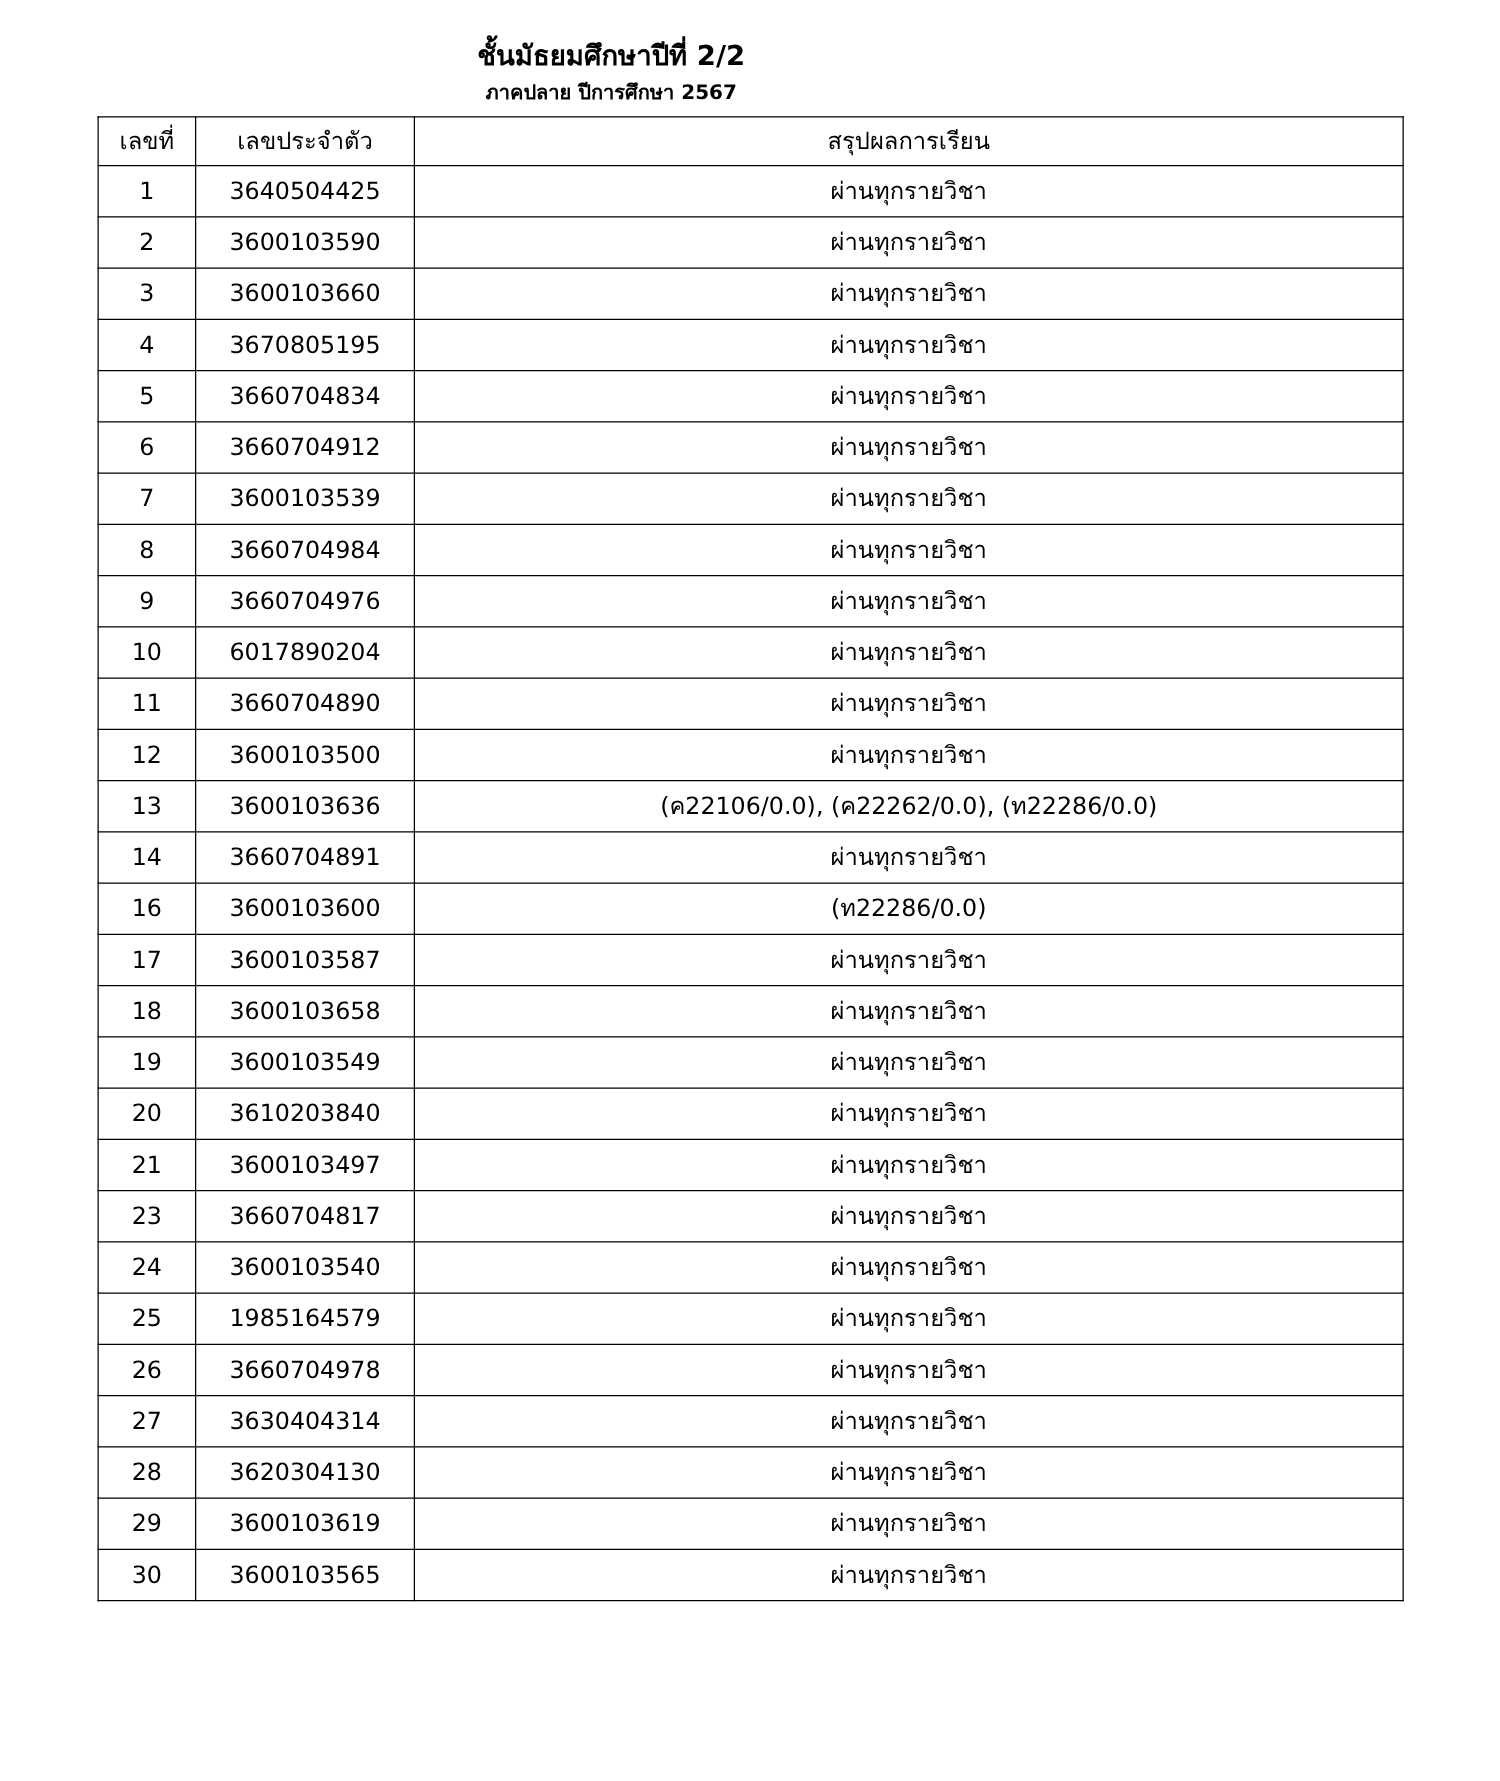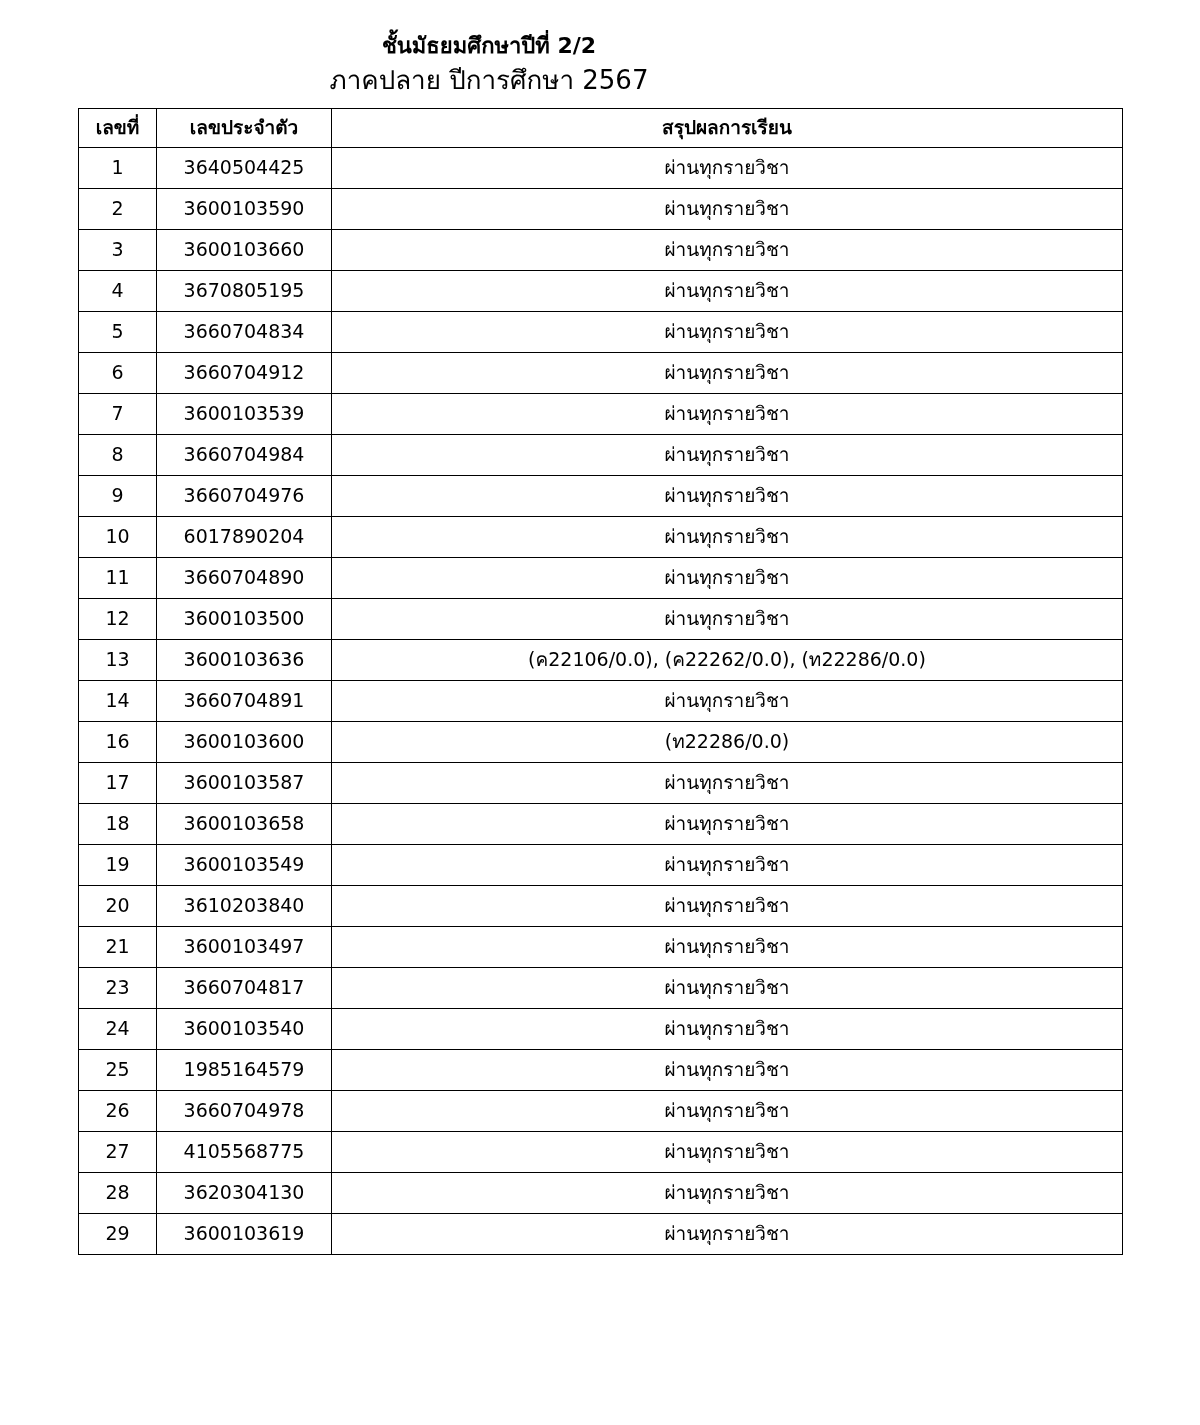--- a/index.html
+++ b/index.html
@@ -22,43 +22,43 @@
   }
   .doc-title {
     text-align: center;
     font-size: 22px;
     font-weight: bold;
     line-height: 1.45;
     margin: 0;
   }
   .doc-subtitle {
     text-align: center;
-    font-size: 26px;
-    font-weight: normal;
+    font-size: 16px;
+    font-weight: bold;
     line-height: 1.45;
     margin: 0 0 8px 0;
   }
   table.grades {
     border-collapse: collapse;
     width: 1044px;
     table-layout: fixed;
   }
   table.grades th,
   table.grades td {
     border: 1px solid #000000;
     font-size: 19px;
     font-weight: normal;
     text-align: center;
     height: 40px;
     padding: 0 4px;
     line-height: 1.2;
     vertical-align: middle;
   }
   table.grades thead th {
-    font-weight: bold;
+    font-weight: normal;
     height: 38px;
   }
   col.c-no    { width: 78px; }
   col.c-id    { width: 175px; }
   col.c-res   { width: 791px; }
 </style>
 </head>
 <body>
 
 <div class="page">
@@ -195,29 +195,34 @@
           <td>1985164579</td>
           <td>ผ่านทุกรายวิชา</td>
         </tr>
         <tr>
           <td>26</td>
           <td>3660704978</td>
           <td>ผ่านทุกรายวิชา</td>
         </tr>
         <tr>
           <td>27</td>
-          <td>4105568775</td>
+          <td>3630404314</td>
           <td>ผ่านทุกรายวิชา</td>
         </tr>
         <tr>
           <td>28</td>
           <td>3620304130</td>
           <td>ผ่านทุกรายวิชา</td>
         </tr>
         <tr>
           <td>29</td>
           <td>3600103619</td>
           <td>ผ่านทุกรายวิชา</td>
         </tr>
+        <tr>
+          <td>30</td>
+          <td>3600103565</td>
+          <td>ผ่านทุกรายวิชา</td>
+        </tr>
       </tbody>
   </table>
 
 </div>
 
 </body></html>

